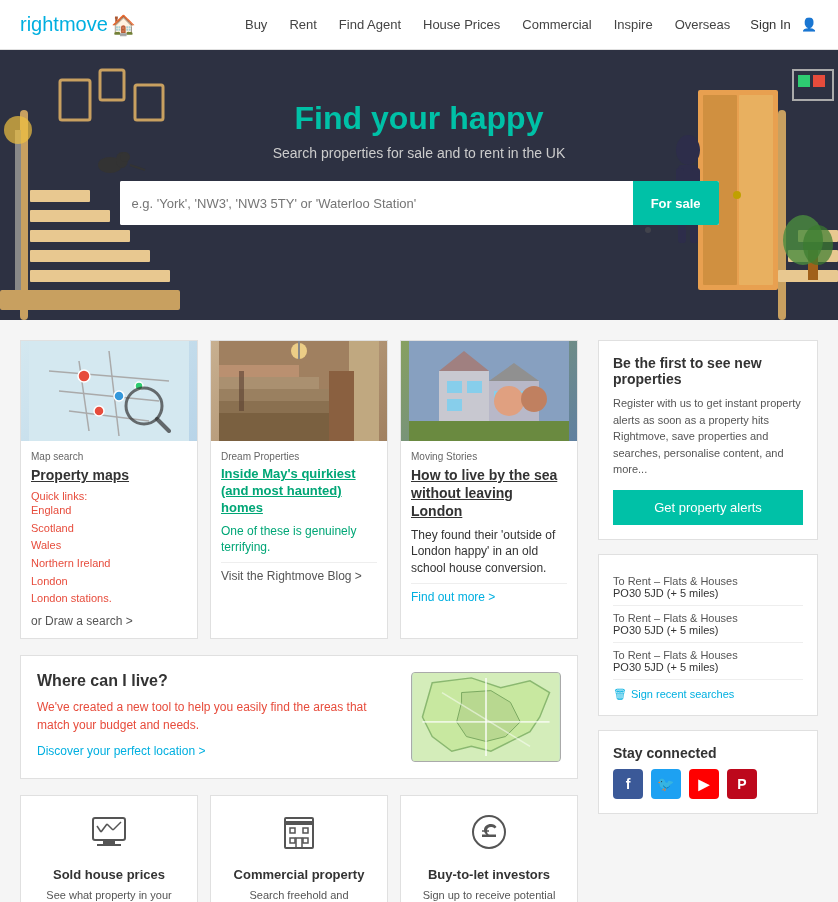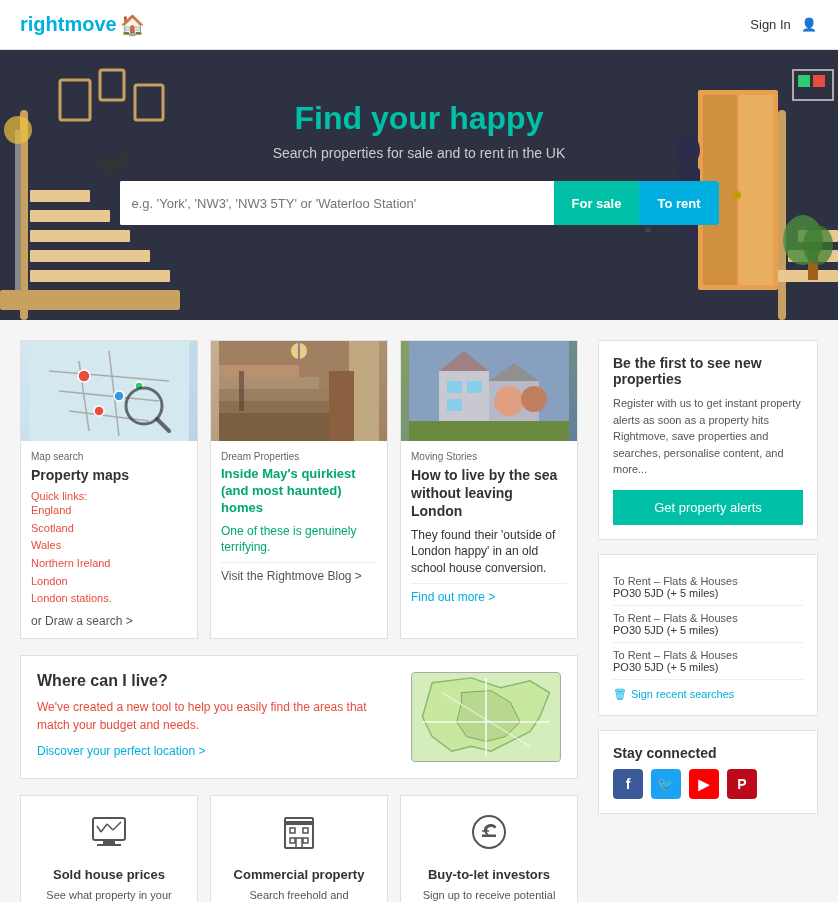--- a/index.html
+++ b/index.html
@@ -1,20 +1,20 @@
 <!DOCTYPE html>
 <html><head>
   <meta charset="utf-8">
   <style>
     * { margin: 0; padding: 0; box-sizing: border-box; }
     body { font-family: Arial, sans-serif; font-size: 14px; color: #333; background: #f5f5f5; width: 838px; }
 
     
     .nav { background: #fff; display: flex; align-items: center; padding: 0 20px; height: 50px; border-bottom: 1px solid #e0e0e0; }
-    .logo { font-size: 20px; font-weight: bold; color: #00afe0; margin-right: auto; display: flex; align-items: center; gap: 4px; }
+    .logo { font-size: 20px; font-weight: normal; color: #00afe0; margin-right: auto; display: flex; align-items: center; gap: 4px; }
     .nav-links { display: flex; gap: 22px; font-size: 13px; color: #444; }
     .nav-links span { cursor: pointer; }
     .nav-signin { display: flex; align-items: center; gap: 11px; margin-left: 20px; font-size: 13px; cursor: pointer; }
 
     
     .hero { background: #2d3142; position: relative; overflow: hidden; height: 270px; }
     .hero-content { position: relative; z-index: 2; text-align: center; padding-top: 50px; }
     .hero-title { font-size: 32px; font-weight: bold; color: #00c1a7; margin-bottom: 8px; }
     .hero-subtitle { color: #ccc; font-size: 14px; margin-bottom: 20px; }
     .search-bar { display: flex; background: #fff; border-radius: 2px; width: 599px; margin: 0 auto; height: 44px; overflow: hidden; }
@@ -30,21 +30,21 @@
 
     
     .cards-row { display: flex; gap: 12px; margin-bottom: 16px; }
     .card { flex: 1; background: #fff; border: 1px solid #e0e0e0; overflow: hidden; }
     .card-img { width: 100%; height: 100px; object-fit: cover; background: #ccc; display: flex; align-items: center; justify-content: center; }
     .card-img-map { background: linear-gradient(135deg, #d4e8f0, #b8d4e8); }
     .card-img-interior { background: linear-gradient(135deg, #c8b090, #a08060); }
     .card-img-house { background: linear-gradient(135deg, #87a060, #6080a0); }
     .card-body { padding: 10px; }
     .card-category { font-size: 10px; color: #666; margin-bottom: 4px; }
-    .card-title { font-size: 14px; font-weight: bold; color: #333; margin-bottom: 6px; line-height: 1.3; }
+    .card-title { font-size: 14px; font-weight: bold; color: #333; margin-bottom: 6px; line-height: 1.3; text-decoration: underline; }
     .card-title-green { color: #00a676; font-size: 13px; }
     .card-links { font-size: 11px; color: #e74c3c; }
     .card-links a { color: #e74c3c; text-decoration: none; display: block; line-height: 1.6; }
     .card-desc { font-size: 12px; color: #333; line-height: 1.4; margin-bottom: 6px; }
     .card-desc-green { color: #00a676; font-size: 12px; }
     .card-link { font-size: 12px; color: #555; text-decoration: none; border-top: 1px solid #eee; display: block; padding-top: 6px; margin-top: 6px; }
     .card-link-blue { color: #00afe0; }
     .card-or-draw { font-size: 12px; color: #555; margin-top: 6px; }
 
     
@@ -88,20 +88,29 @@
     .hero-right-ill { width: 200px; height: 270px; position: relative; }
   </style>
 </head>
 <body>
 
 <nav class="nav">
   <div class="logo">
     <span>rightmove</span>
     <span>🏠</span>
   </div>
+  <div class="nav-links">
+    <span>Buy</span>
+    <span>Rent</span>
+    <span>Find Agent</span>
+    <span>House Prices</span>
+    <span>Commercial</span>
+    <span>Inspire</span>
+    <span>Overseas</span>
+  </div>
   <div class="nav-signin">
     <span>Sign In</span>
     <span>👤</span>
   </div>
 </nav>
 
 <div class="hero">
 
   <div class="hero-bg">
     <div class="hero-left-ill">
@@ -164,21 +173,20 @@
       </svg>
     </div>
   </div>
 
   <div class="hero-content">
     <div class="hero-title">Find your happy</div>
     <div class="hero-subtitle">Search properties for sale and to rent in the UK</div>
     <div class="search-bar">
       <input class="search-input" type="text" placeholder="e.g. 'York', 'NW3', 'NW3 5TY' or 'Waterloo Station'" style="">
       <button class="search-btn btn-sale">For sale</button>
-      <button class="search-btn btn-rent">To rent</button>
     </div>
   </div>
 </div>
 
 <div class="main">
   <div class="content-left">
 
     <div class="cards-row">
 
       <div class="card">

